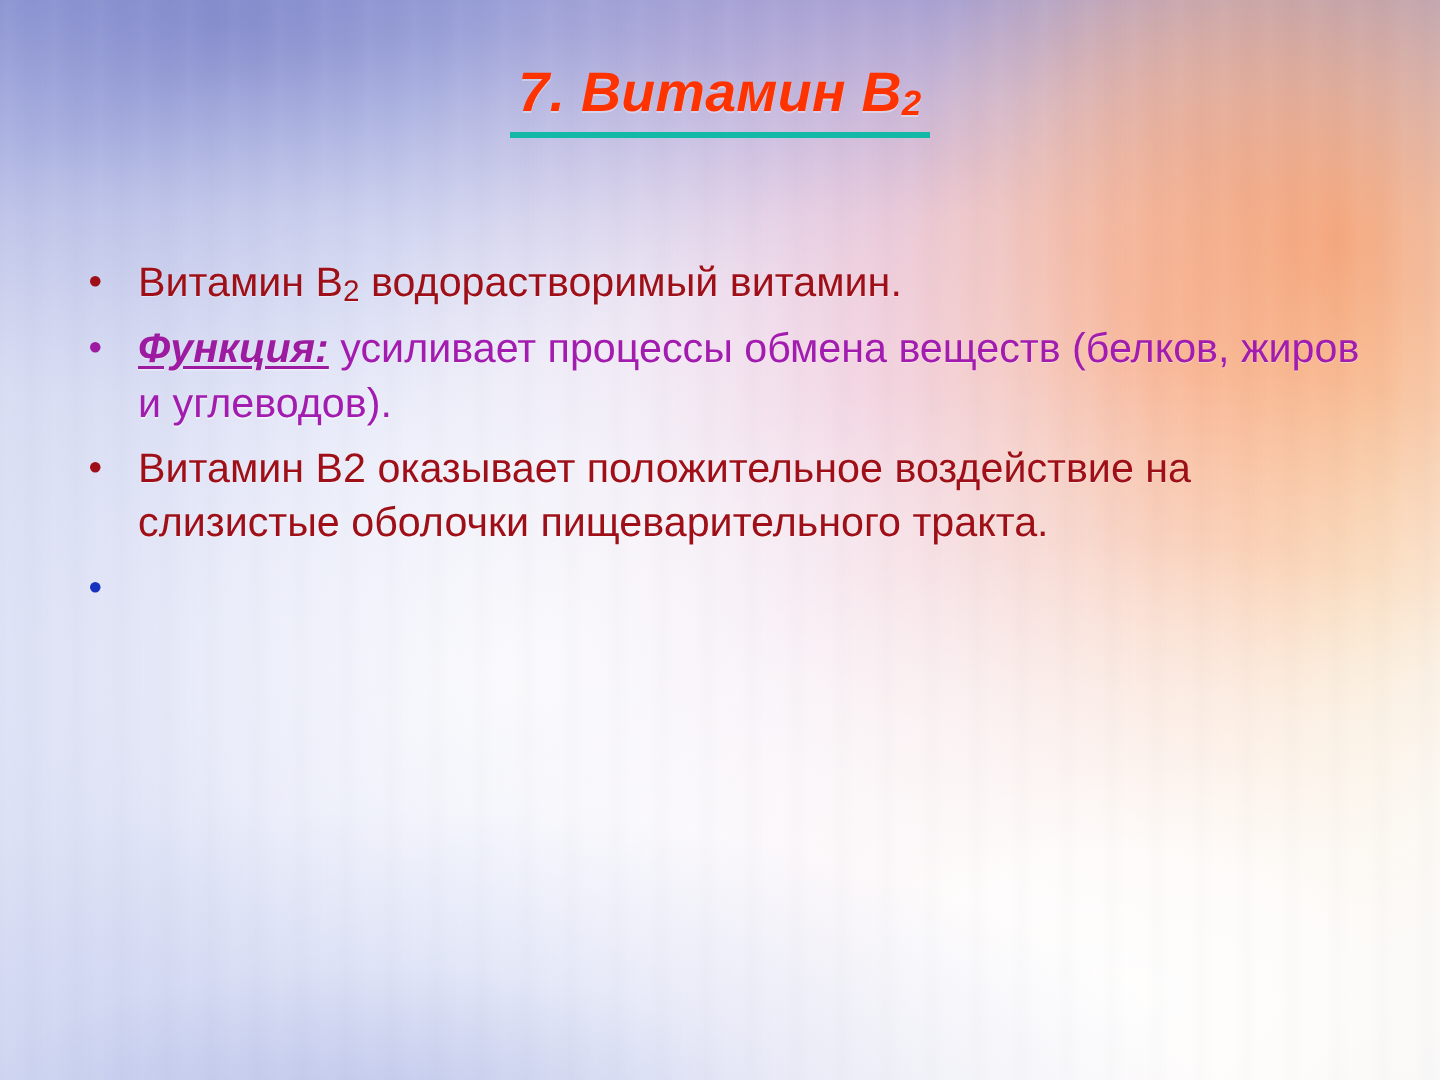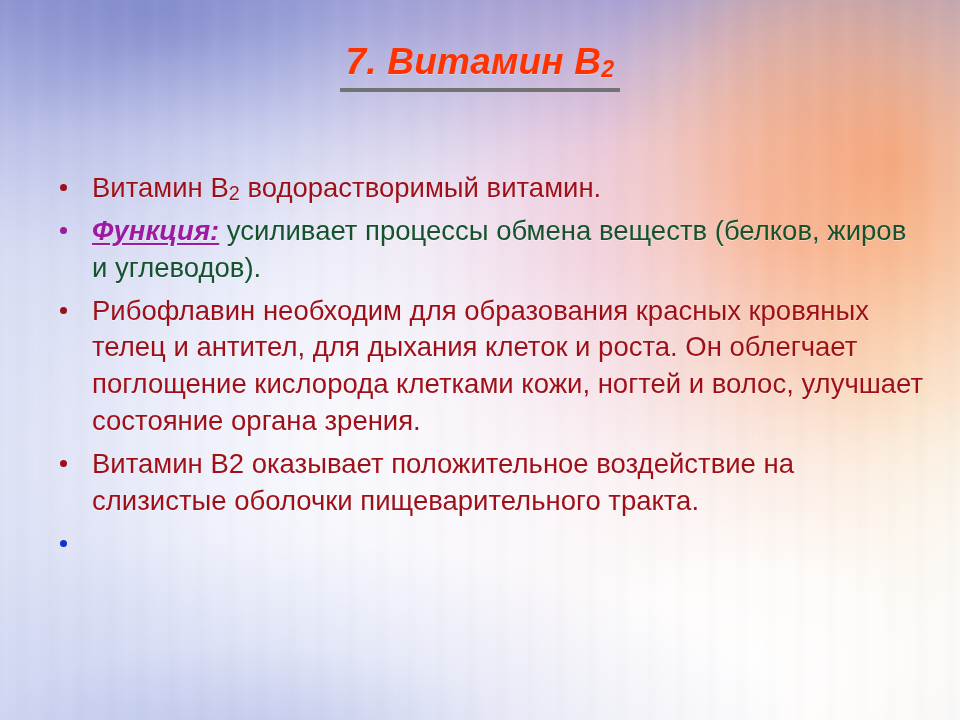--- a/index.html
+++ b/index.html
@@ -139,21 +139,21 @@
     font-style: italic;
     line-height: 1.38;
     color: #ff3300;
     letter-spacing: 0.2px;
     text-shadow: 0 1px 0 rgba(255,255,255,0.35);
   }
 
   .title-line {
     display: inline-block;
     padding: 0 6px 1px 6px;
-    border-bottom: 4px solid #737373;
+    border-bottom: 4px solid #14b8a6;
     text-align: right;
   }
 
   .title-sub {
     font-size: 0.63em;
     vertical-align: -0.12em;
     font-style: italic;
   }
 
   .bullets {
@@ -225,26 +225,23 @@
       </div>
     </div>
 
     <div class="bullets">
 
       <div class="bullet">
         <span class="dot"></span><span>Витамин B</span><span class="sub2">2</span><span> водорастворимый витамин.</span>
       </div>
 
       <div class="bullet" style="color:#9d1ba0">
-        <span class="dot"></span><span class="lead">Функция:</span><span style="color:#14532d"> усиливает процессы обмена веществ (белков, жиров и углеводов).</span>
-      </div>
-
-      <div class="bullet">
-        <span class="dot"></span><span>Рибофлавин необходим для образования красных кровяных телец и антител, для дыхания клеток и роста. Он облегчает поглощение кислорода клетками кожи, ногтей и волос, улучшает состояние органа зрения.</span>
-      </div>
+        <span class="dot"></span><span class="lead">Функция:</span><span style="color:#a21caf"> усиливает процессы обмена веществ (белков, жиров и углеводов).</span>
+      </div>
+
 
       <div class="bullet">
         <span class="dot"></span><span>Витамин B2 оказывает положительное воздействие на слизистые оболочки пищеварительного тракта.</span>
       </div>
 
       <div class="bullet bullet-blue">
         <span class="dot"></span>
       </div>
 
     </div>

